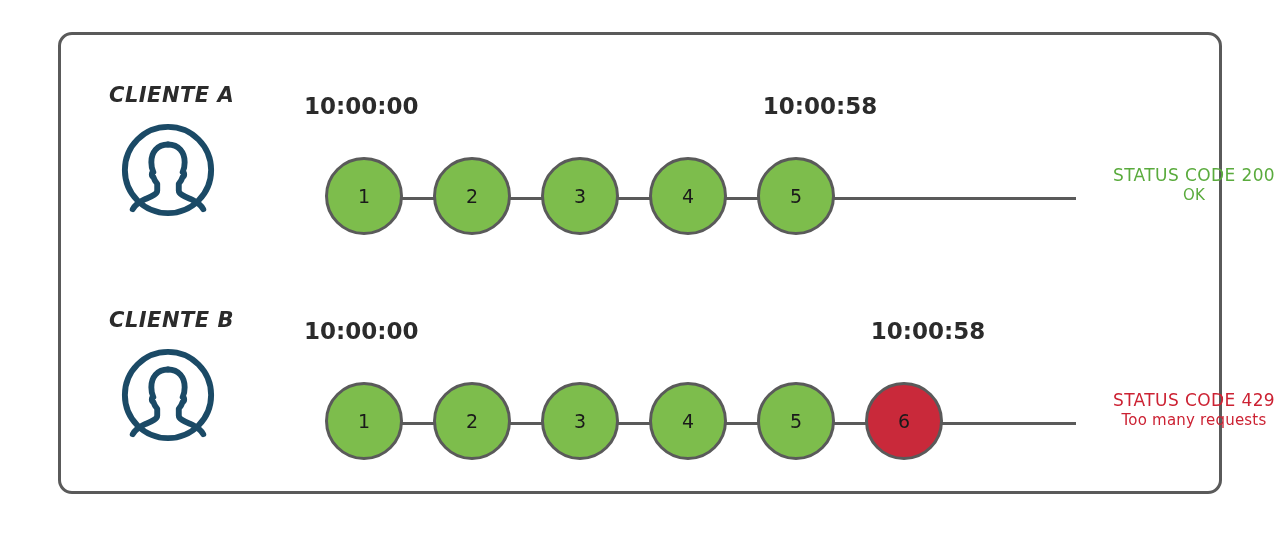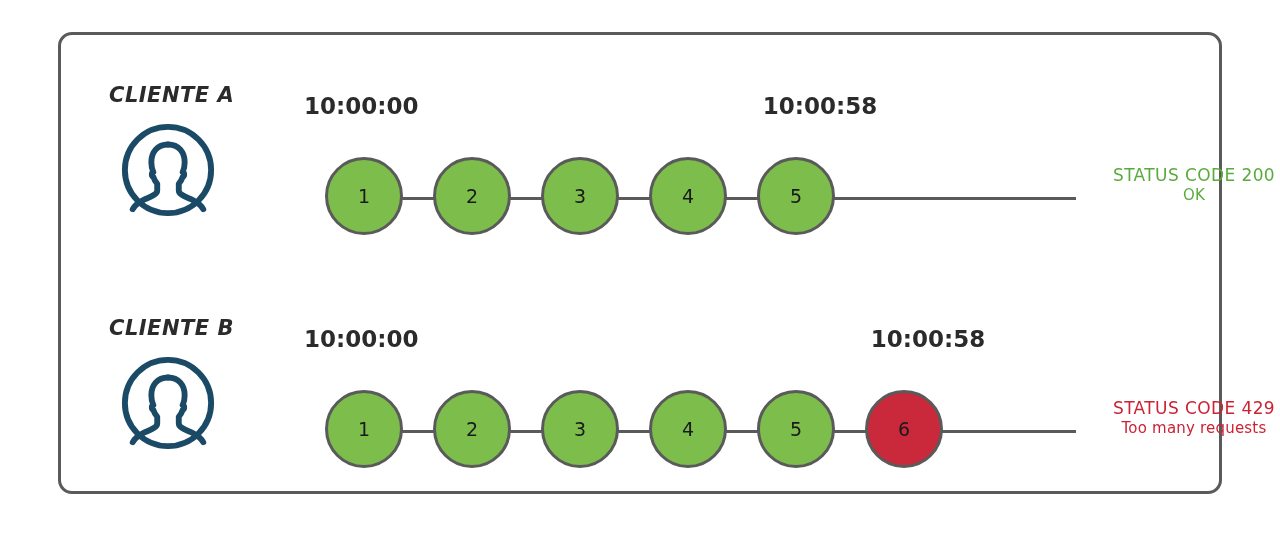--- a/index.html
+++ b/index.html
@@ -35,21 +35,21 @@
   }
 
   
   .row {
     position: absolute;
     left: 0;
     width: 100%;
     height: 210px;
   }
   .row-a { top: 48px; }
-  .row-b { top: 281px; }
+  .row-b { top: 273px; }
 
   
   .client-label {
     position: absolute;
     left: 48px;
     top: 0px;
     width: 170px;
     font-family: "DejaVu Sans", sans-serif;
     font-style: italic;
     font-weight: 600;

